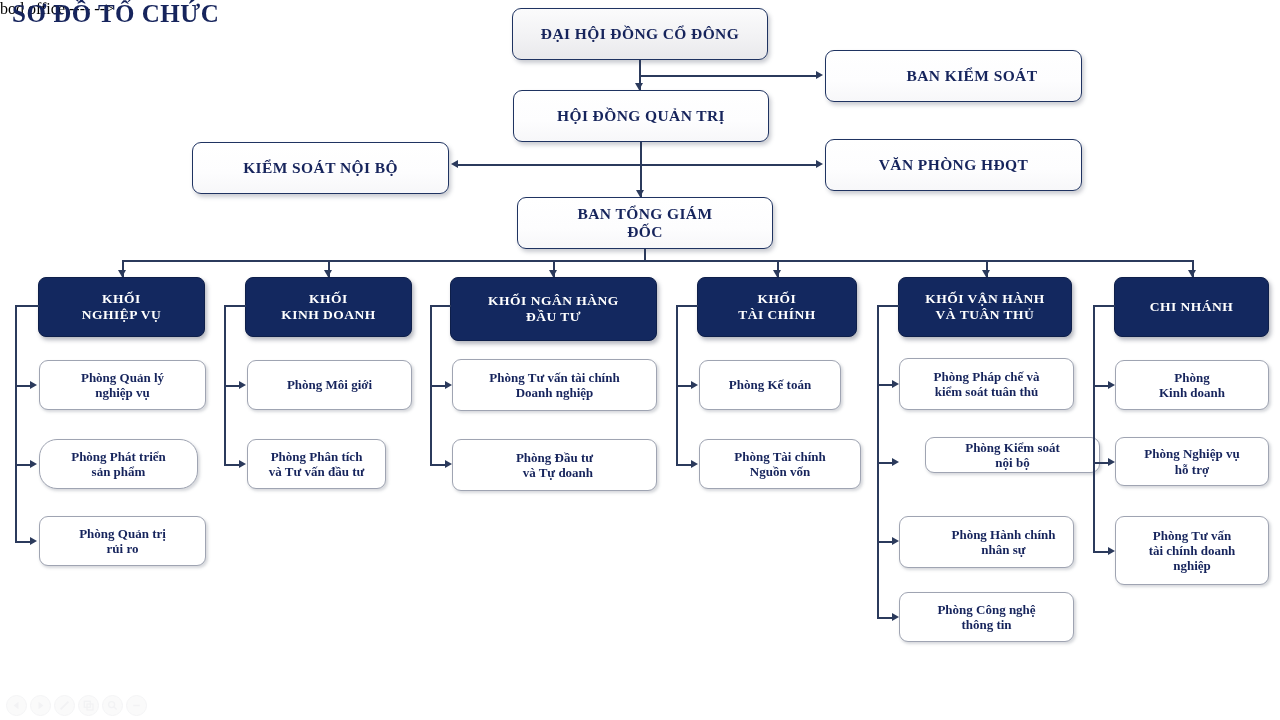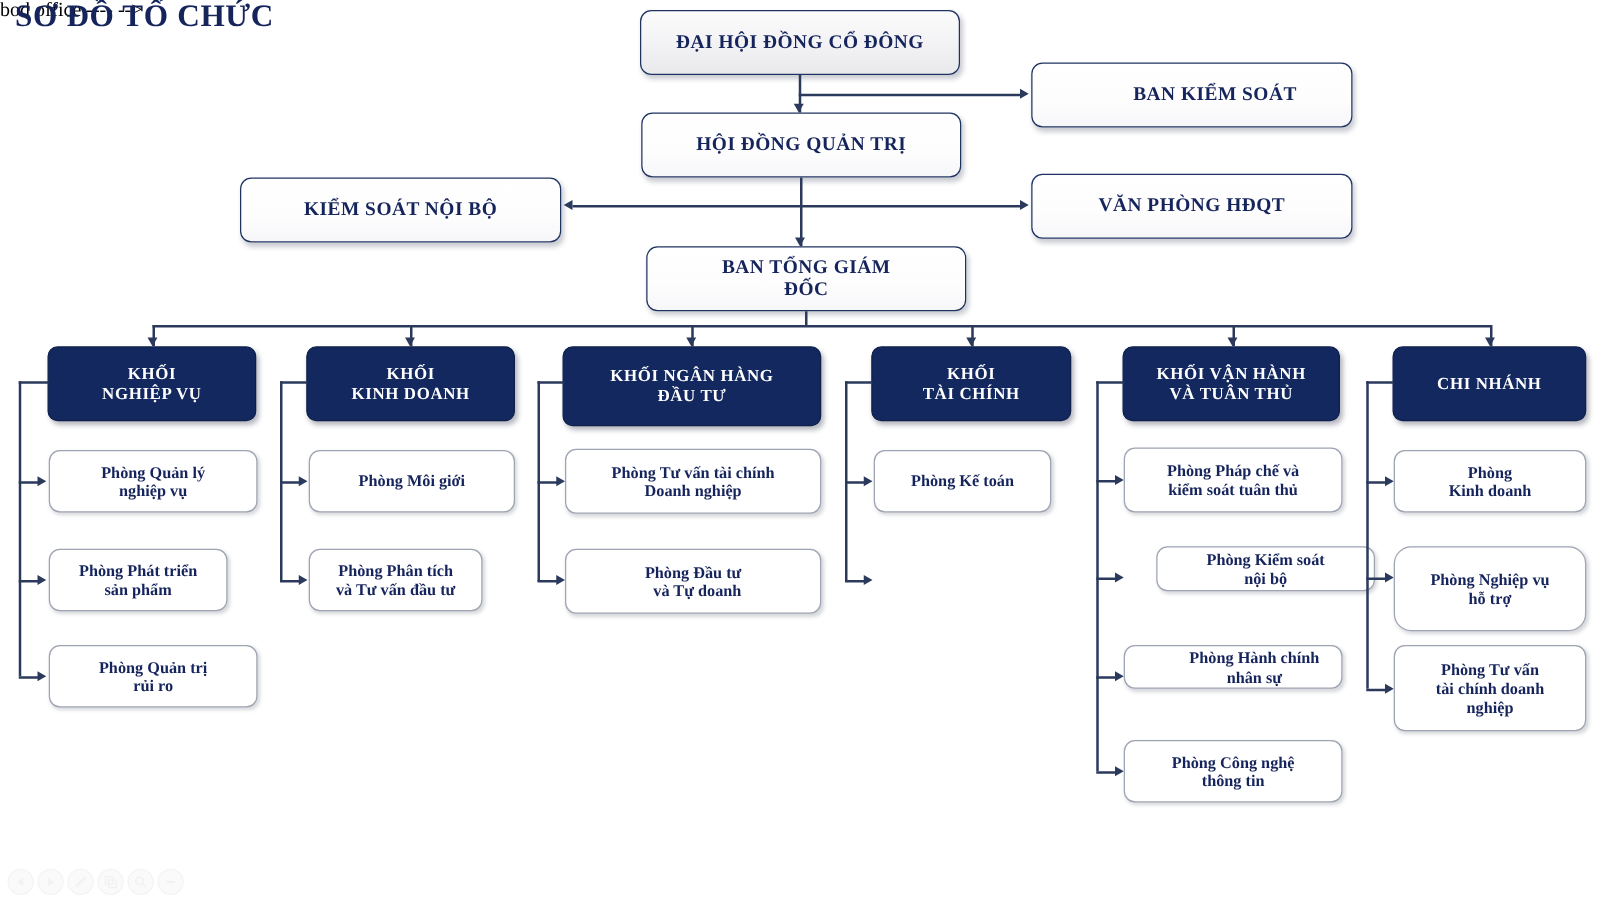--- a/index.html
+++ b/index.html
@@ -170,21 +170,21 @@
   <div class="ln v" style="left:15px;top:305px;height:236px;"></div>
   <div class="ln h" style="left:15px;top:385px;width:16px;"></div>
   <div class="arw right" style="left:30px;top:381px;"></div>
   <div class="ln h" style="left:15px;top:464px;width:16px;"></div>
   <div class="arw right" style="left:30px;top:460px;"></div>
   <div class="ln h" style="left:15px;top:541px;width:16px;"></div>
   <div class="arw right" style="left:30px;top:537px;"></div>
 
   <div class="node lvl-dept" style="left:39px;top:360px;width:167px;height:50px;">Phòng Quản lý
 nghiệp vụ</div>
-  <div class="node lvl-dept" style="left:39px;top:439px;width:143px;height:50px;">Phòng Phát triển
+  <div class="node lvl-dept" style="left:39px;top:439px;width:159px;height:50px;border-radius:18px;">Phòng Phát triển
 sản phẩm</div>
   <div class="node lvl-dept" style="left:39px;top:516px;width:167px;height:50px;">Phòng Quản trị
 rủi ro</div>
 
   
   <div class="ln v" style="left:328px;top:260px;height:17px;"></div>
   <div class="arw down" style="left:324px;top:270px;"></div>
   <div class="node lvl-div" style="left:245px;top:277px;width:167px;height:60px;">KHỐI
 KINH DOANH</div>
 
@@ -224,20 +224,22 @@
 TÀI CHÍNH</div>
 
   <div class="ln h" style="left:676px;top:305px;width:22px;"></div>
   <div class="ln v" style="left:676px;top:305px;height:160px;"></div>
   <div class="ln h" style="left:676px;top:385px;width:16px;"></div>
   <div class="arw right" style="left:691px;top:381px;"></div>
   <div class="ln h" style="left:676px;top:464px;width:16px;"></div>
   <div class="arw right" style="left:691px;top:460px;"></div>
 
   <div class="node lvl-dept" style="left:699px;top:360px;width:142px;height:50px;">Phòng Kế toán</div>
+  <div class="node lvl-dept" style="left:699px;top:439px;width:162px;height:50px;">Phòng Tài chính
+Nguồn vốn</div>
 
   
   <div class="ln v" style="left:986px;top:260px;height:17px;"></div>
   <div class="arw down" style="left:982px;top:270px;"></div>
   <div class="node lvl-div" style="left:898px;top:277px;width:174px;height:60px;">KHỐI VẬN HÀNH
 VÀ TUÂN THỦ</div>
 
   <div class="ln h" style="left:877px;top:305px;width:22px;"></div>
   <div class="ln v" style="left:877px;top:305px;height:312px;"></div>
   <div class="ln h" style="left:877px;top:384px;width:16px;"></div>
@@ -246,42 +248,42 @@
   <div class="arw right" style="left:892px;top:458px;"></div>
   <div class="ln h" style="left:877px;top:541px;width:16px;"></div>
   <div class="arw right" style="left:892px;top:537px;"></div>
   <div class="ln h" style="left:877px;top:617px;width:16px;"></div>
   <div class="arw right" style="left:892px;top:613px;"></div>
 
   <div class="node lvl-dept" style="left:899px;top:358px;width:175px;height:52px;">Phòng Pháp chế và
 kiểm soát tuân thủ</div>
   <div class="node lvl-dept" style="left:925px;top:437px;width:175px;height:36px;">Phòng Kiểm soát
 nội bộ</div>
-  <div class="node lvl-dept" style="left:899px;top:516px;width:175px;height:35px;padding-left:34px;">Phòng Hành chính
+  <div class="node lvl-dept" style="left:899px;top:516px;width:175px;height:52px;padding-left:34px;">Phòng Hành chính
 nhân sự</div>
   <div class="node lvl-dept" style="left:899px;top:592px;width:175px;height:50px;">Phòng Công nghệ
 thông tin</div>
 
   
   <div class="ln v" style="left:1192px;top:260px;height:17px;"></div>
   <div class="arw down" style="left:1188px;top:270px;"></div>
   <div class="node lvl-div" style="left:1114px;top:277px;width:155px;height:60px;">CHI NHÁNH</div>
 
   <div class="ln h" style="left:1093px;top:305px;width:22px;"></div>
   <div class="ln v" style="left:1093px;top:305px;height:246px;"></div>
   <div class="ln h" style="left:1093px;top:385px;width:16px;"></div>
   <div class="arw right" style="left:1108px;top:381px;"></div>
   <div class="ln h" style="left:1093px;top:462px;width:16px;"></div>
   <div class="arw right" style="left:1108px;top:458px;"></div>
   <div class="ln h" style="left:1093px;top:551px;width:16px;"></div>
   <div class="arw right" style="left:1108px;top:547px;"></div>
 
   <div class="node lvl-dept" style="left:1115px;top:360px;width:154px;height:50px;">Phòng
 Kinh doanh</div>
-  <div class="node lvl-dept" style="left:1115px;top:437px;width:154px;height:68px;border-radius:14px;">Phòng Nghiệp vụ
+  <div class="node lvl-dept" style="left:1115px;top:437px;width:154px;height:49px;">Phòng Nghiệp vụ
 hỗ trợ</div>
   <div class="node lvl-dept" style="left:1115px;top:516px;width:154px;height:69px;">Phòng Tư vấn
 tài chính doanh
 nghiệp</div>
 
   
   <div class="toolbar">
     <div class="tb-btn">
       <svg width="9" height="9" viewBox="0 0 9 9">
           <polygon points="6.5,0.8 6.5,8.2 1.6,4.5" fill="#e0e1e4"></polygon>

